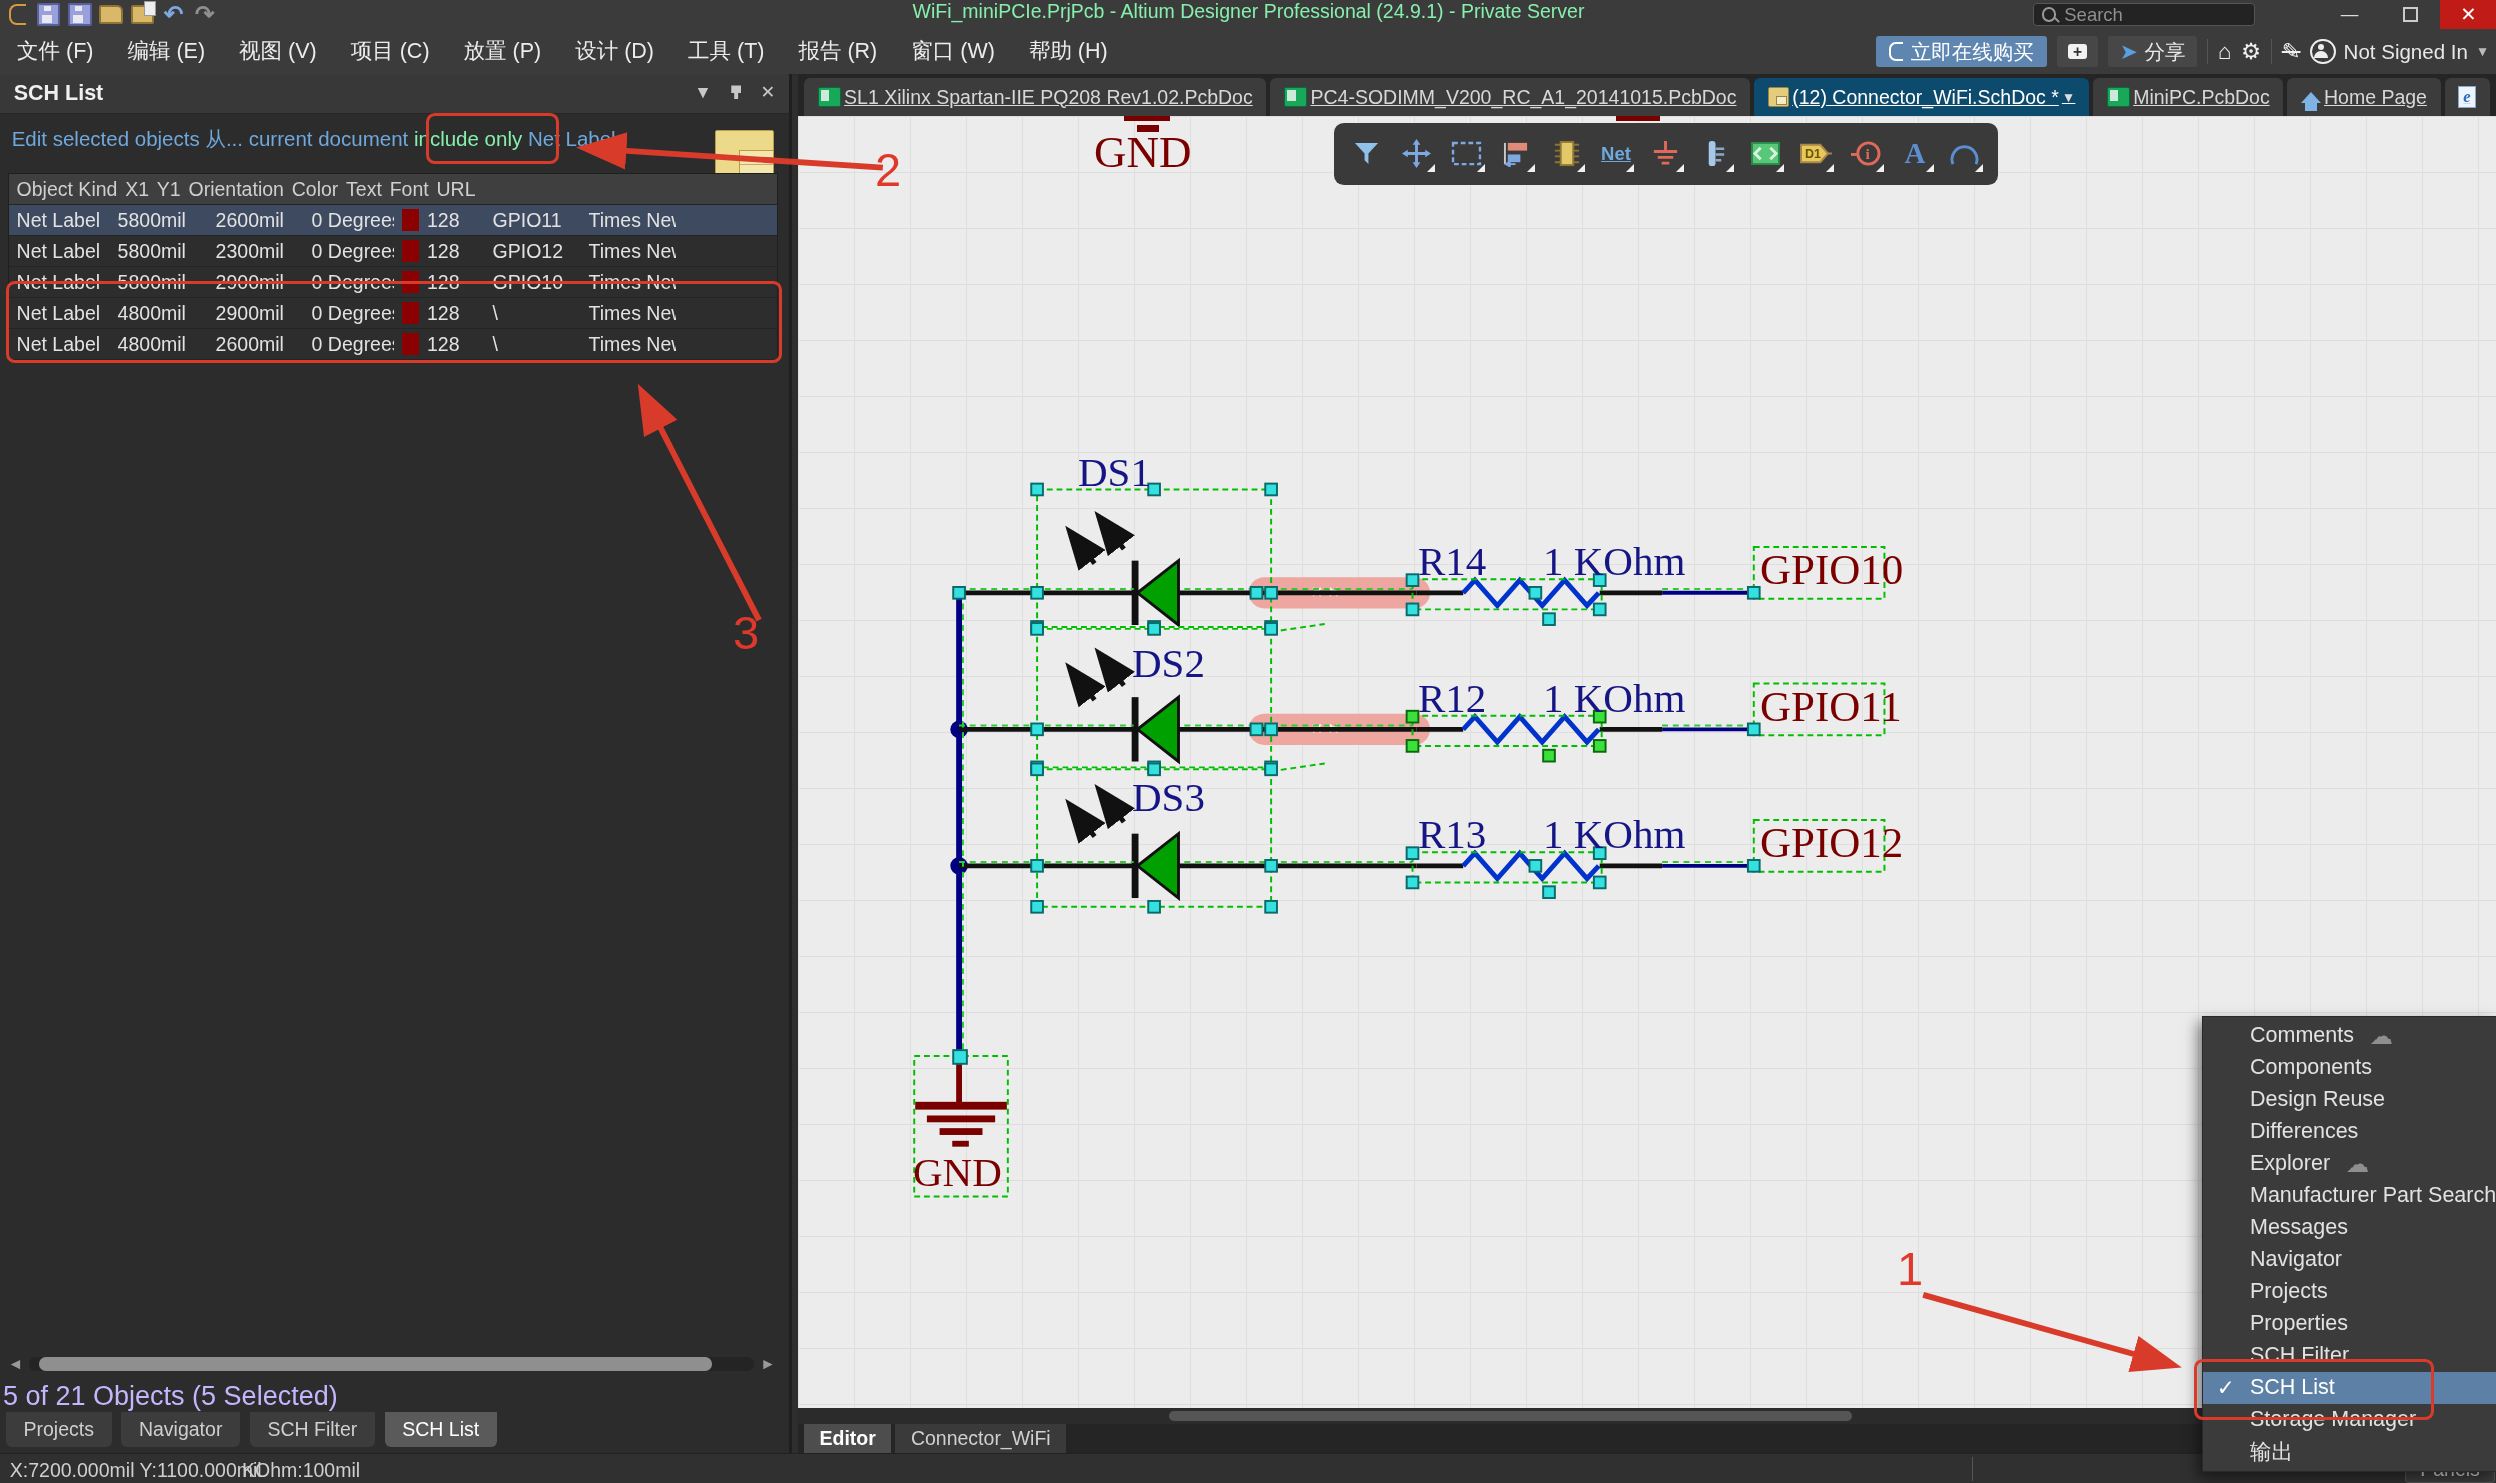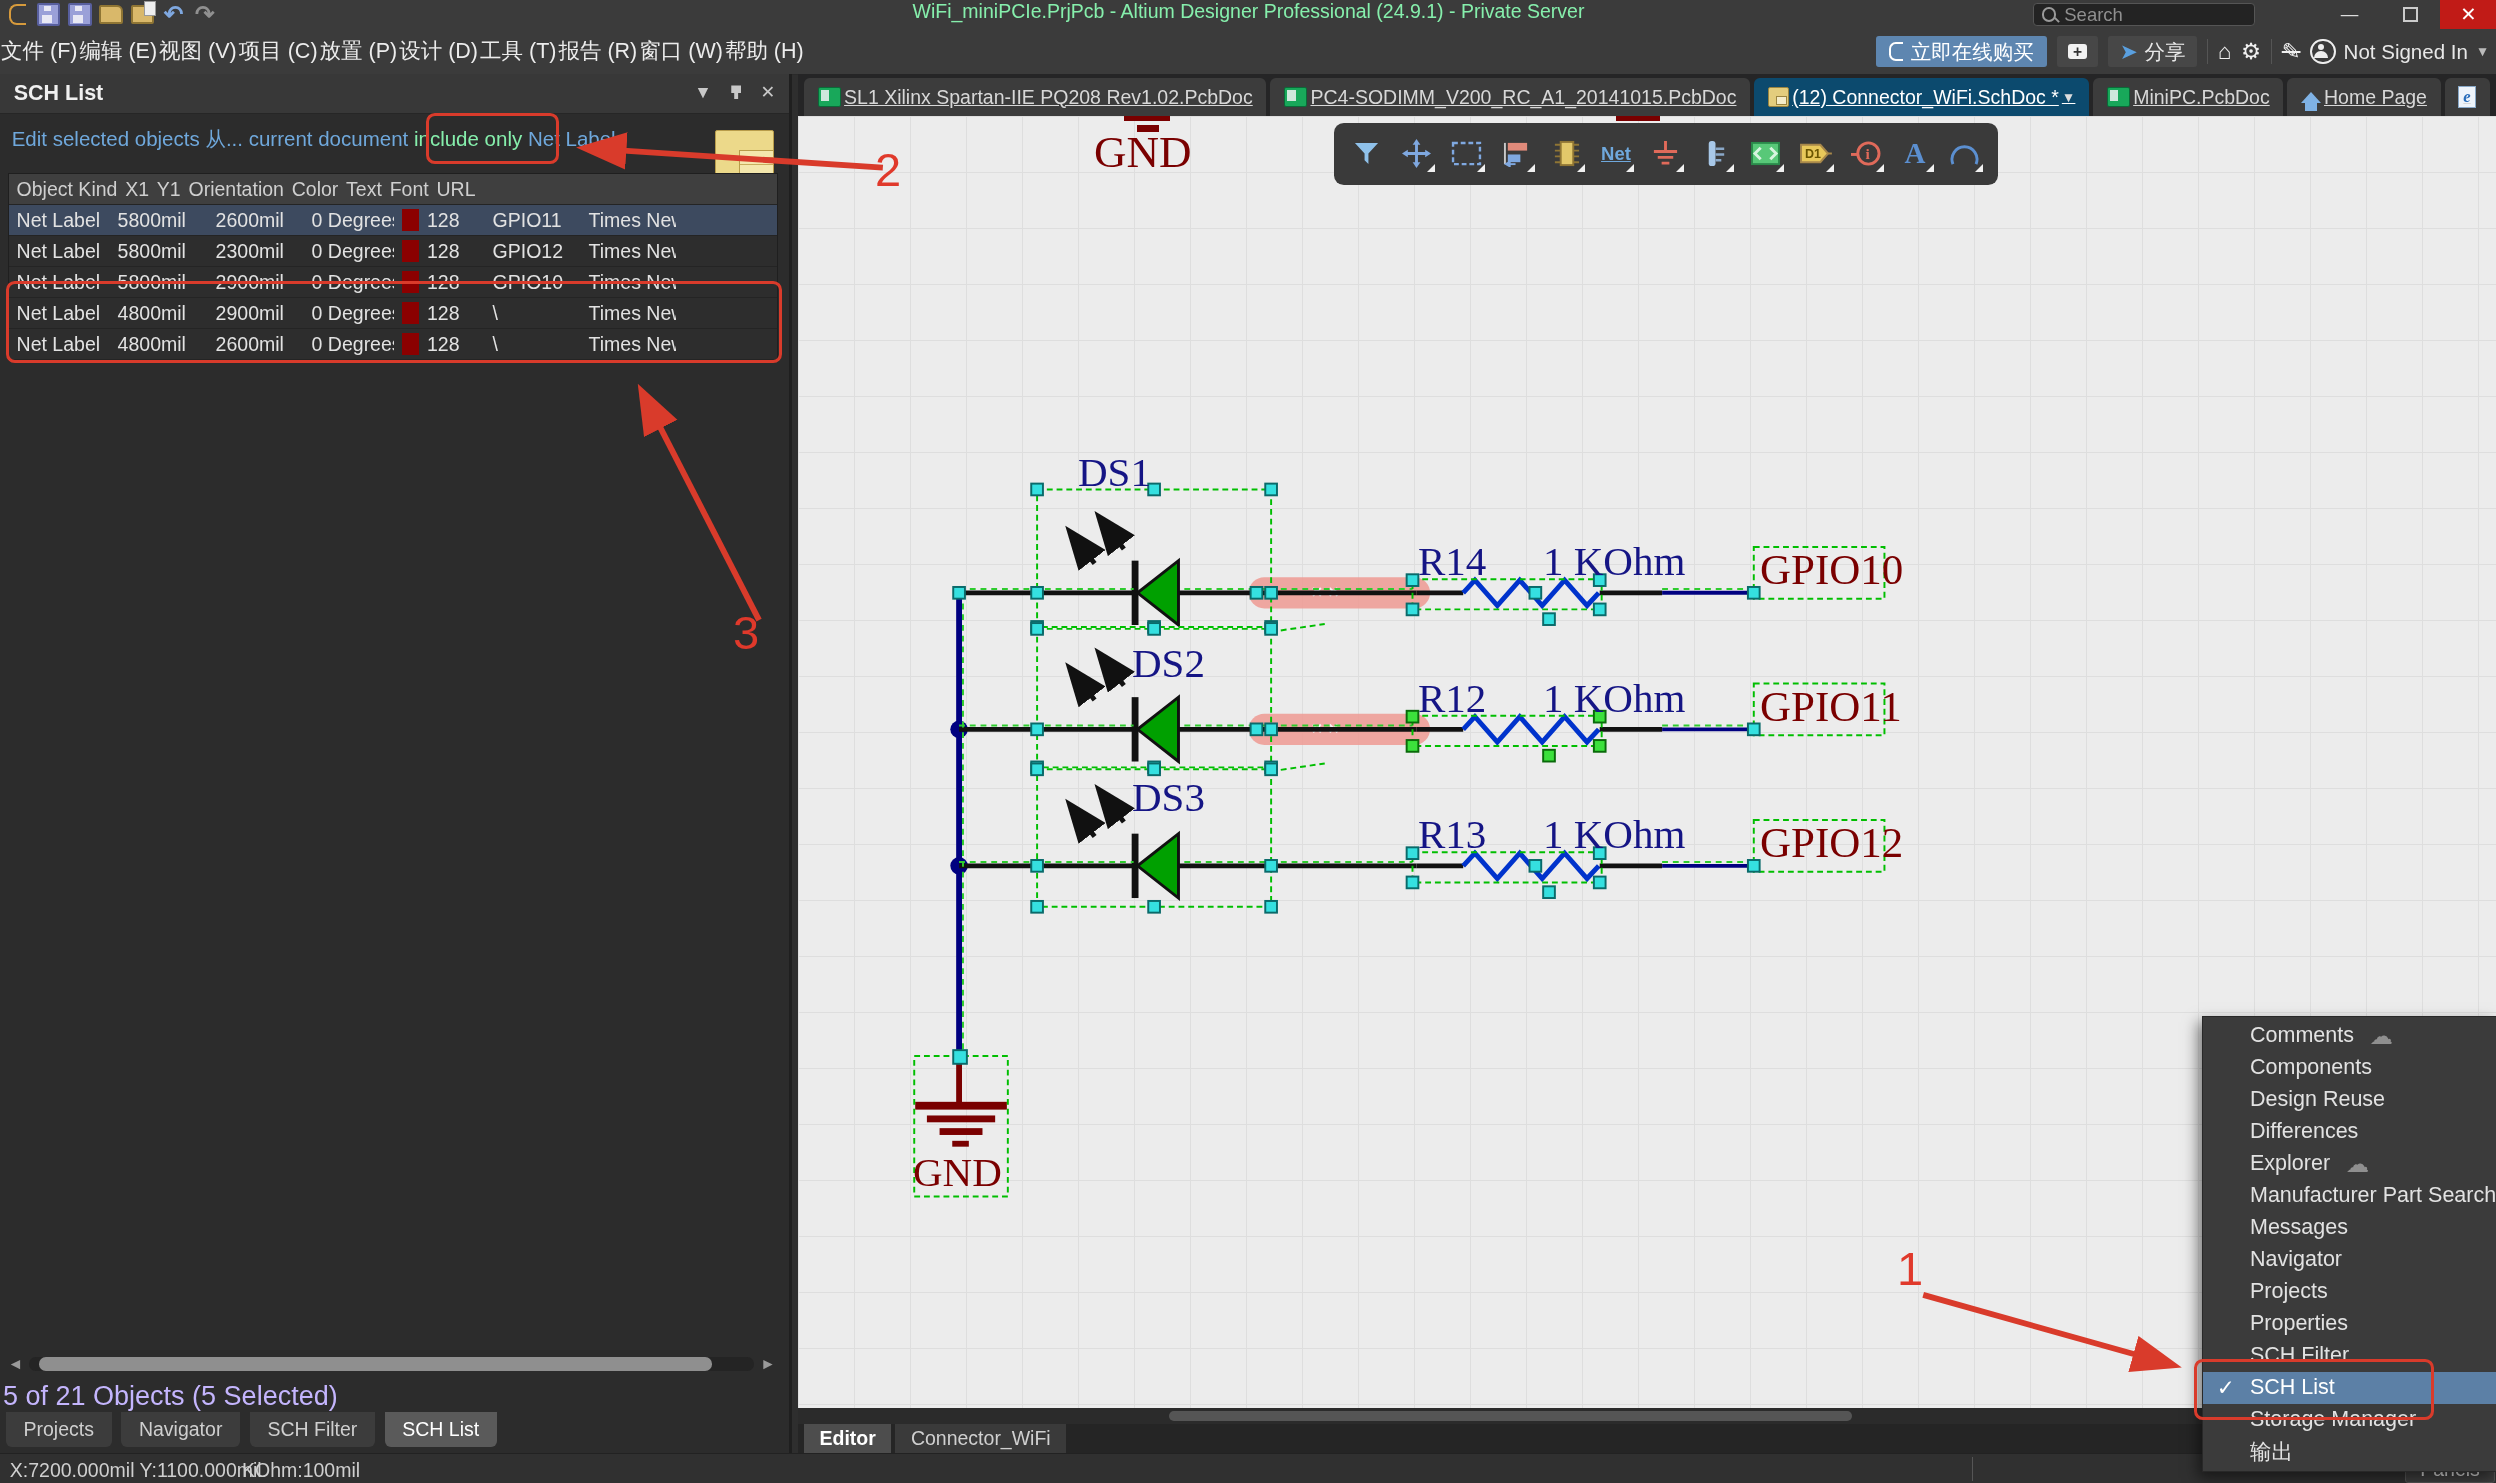--- a/index.html
+++ b/index.html
@@ -22,21 +22,21 @@
   .mag{width:10.7px;height:10.7px;border:2px solid #9a9a9a;border-radius:50%;position:relative;flex:0 0 auto;}
   .mag:after{content:"";position:absolute;left:9.8px;top:9.8px;width:5.9px;height:2px;background:#9a9a9a;transform:rotate(45deg);}
   #searchbox span{font-size:18.5px;color:#8f8f8f;}
   .wbtn{position:absolute;top:0;height:29px;display:flex;align-items:center;justify-content:center;color:#ddd;font-size:17.6px;}
   #btn-min{left:2326px;width:47px;}
   #btn-max{left:2387px;width:47px;}
   .restore{width:11.7px;height:11.7px;border:2px solid #ccc;position:relative;}
   #btn-close{left:2440px;width:57px;background:#c11b17;color:#fff;font-size:19.5px;}
   
   #menubar{position:absolute;left:0;top:29px;width:2497px;height:45px;background:#3b3b3b;border-bottom:1px solid #2a2a2a;display:flex;align-items:center;}
-  .menu-item{padding:0 1px;font-size:21.5px;color:#ececec;line-height:45px;}
+  .menu-item{padding:0 17px;font-size:21.5px;color:#ececec;line-height:45px;}
   #hdr-right{position:absolute;right:7.8px;top:33px;height:37px;display:flex;align-items:center;gap:9.8px;}
   #buy-btn{background:#5e86b0;color:#fff;border-radius:2.9px;height:31px;display:flex;align-items:center;gap:7.8px;padding:0 13.7px;font-size:20.5px;}
   .buy-logo{width:11.7px;height:15.6px;border:2.9px solid #fff;border-right:none;border-radius:6.8px 0 0 6.8px;}
   #comment-btn{background:#474747;border-radius:2.9px;height:31px;width:41px;display:flex;align-items:center;justify-content:center;}
   .bubble{width:19.5px;height:15.6px;background:#f2f2f2;border-radius:2.9px;color:#333;font-size:15.6px;line-height:15.6px;text-align:center;font-weight:bold;}
   #share-btn{background:#474747;border-radius:2.9px;height:31px;display:flex;align-items:center;gap:6.8px;padding:0 11.7px;font-size:20.5px;color:#e8e8e8;}
   .share-arrow{color:#5aa0e0;font-size:21.5px;}
   .hdr-sep{width:1px;height:25px;background:#555;}
   .hdr-ico{font-size:22.4px;color:#f0f0f0;}
   #signin{display:flex;align-items:center;gap:7.8px;font-size:20.5px;color:#e8e8e8;}

